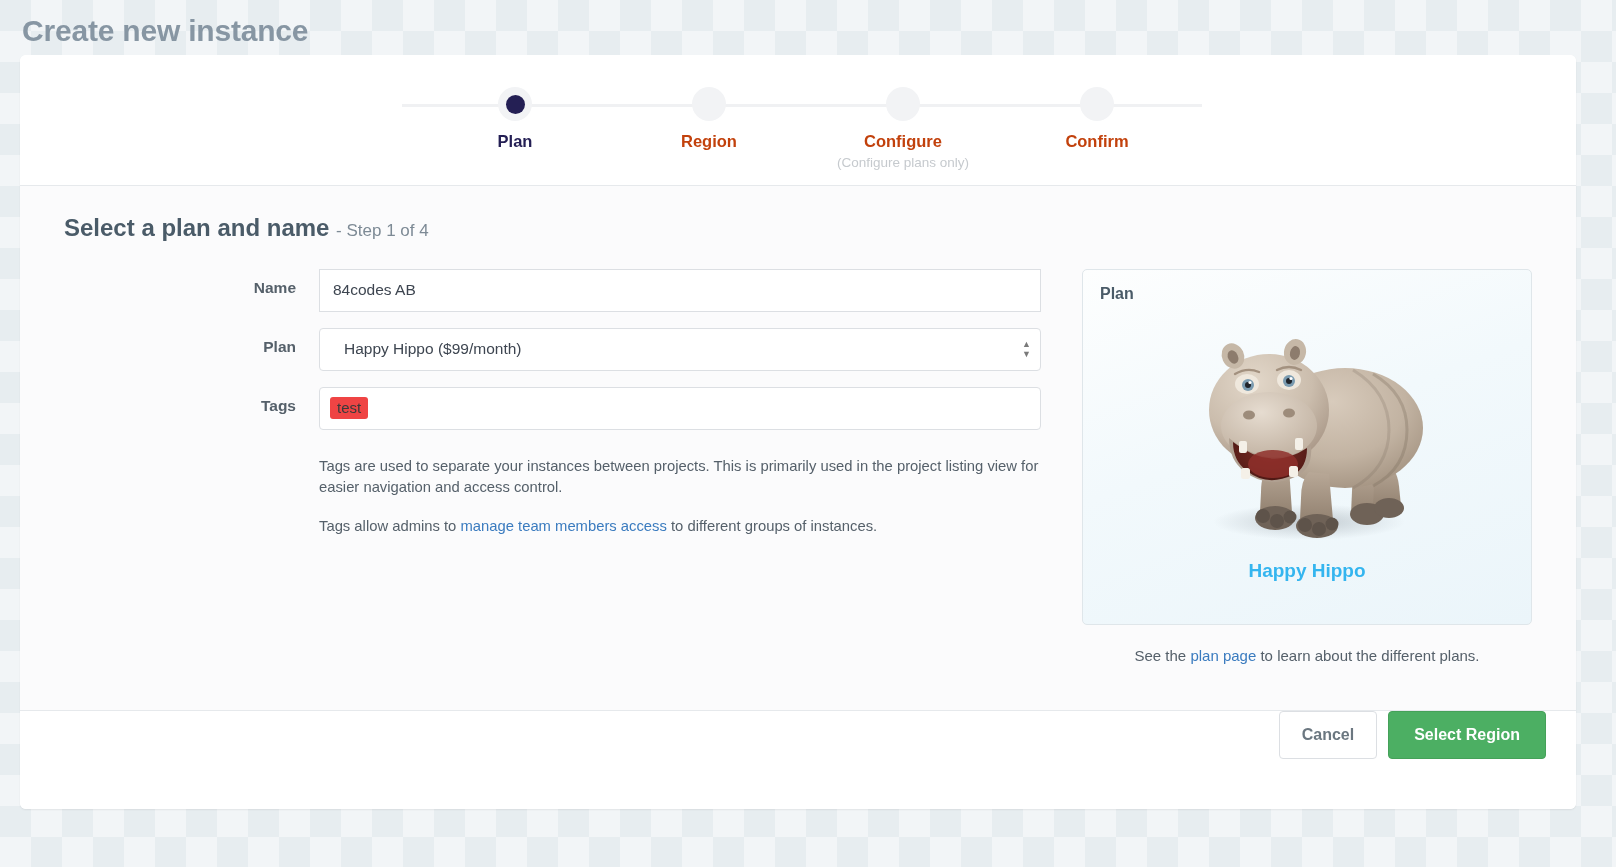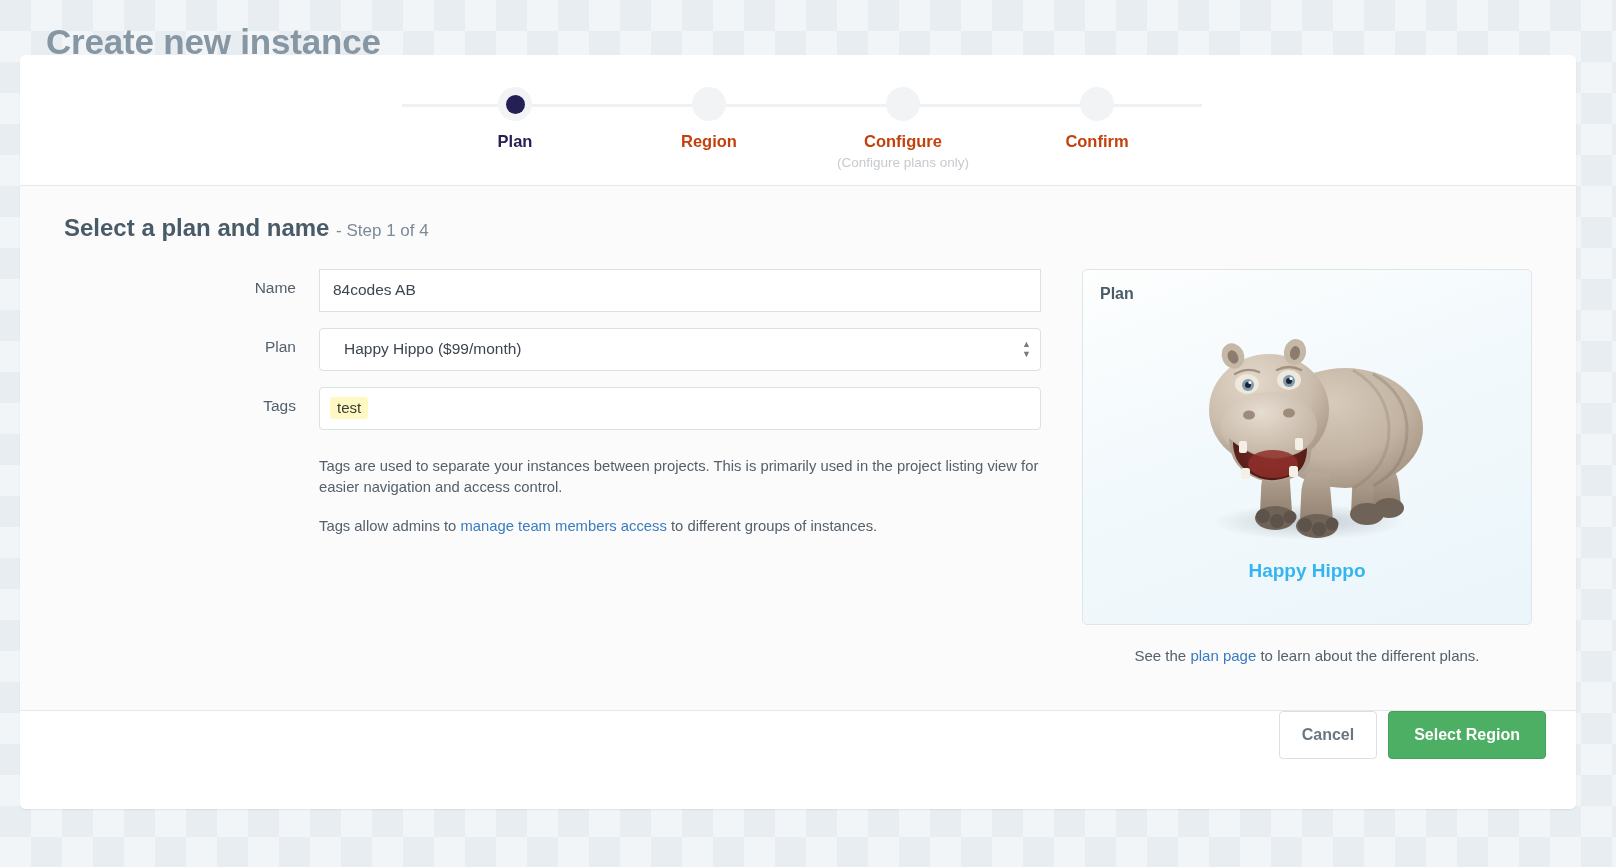--- a/index.html
+++ b/index.html
@@ -13,25 +13,25 @@
     background-color: #e7edf0;
     background-image:
       linear-gradient(45deg, rgba(255,255,255,0.45) 25%, transparent 25%, transparent 75%, rgba(255,255,255,0.45) 75%),
       linear-gradient(45deg, rgba(255,255,255,0.45) 25%, transparent 25%, transparent 75%, rgba(255,255,255,0.45) 75%);
     background-size: 62px 62px;
     background-position: 0 0, 31px 31px;
     -webkit-font-smoothing: antialiased;
   }
 
   .page-title {
-    font-size: 35px;
+    font-size: 30px;
     font-weight: bold;
     color: #8796a3;
-    margin: 8px;
-    padding: 14px 0 0 38px;
+    margin: 0;
+    padding: 14px 0 0 22px;
     letter-spacing: -0.2px;
   }
 
   .card {
     position: absolute;
     left: 20px;
     top: 55px;
     width: 1556px;
     height: 754px;
     background: #ffffff;
@@ -135,21 +135,21 @@
     align-items: flex-start;
     margin-bottom: 16px;
   }
   .form-label {
     width: 255px;
     flex: 0 0 auto;
     text-align: right;
     padding-right: 23px;
     padding-top: 10px;
     font-size: 15.5px;
-    font-weight: normal;
+    font-weight: bold;
     color: #55606a;
   }
   .field {
     flex: 1 1 auto;
     max-width: 722px;
   }
   .text-input {
     width: 100%;
     height: 43px;
     border: 1px solid #dcdfe3;
@@ -194,21 +194,21 @@
     border: 1px solid #dcdfe3;
     border-radius: 4px;
     background: #fff;
     padding: 8px 10px;
     display: flex;
     align-items: center;
     flex-wrap: wrap;
     gap: 5px;
   }
   .tag-chip {
-    background: #fef9c3;
+    background: #ef4444;
     border-radius: 3px;
     padding: 2px 7px 3px 7px;
     font-size: 15px;
     color: #3a3a3a;
     cursor: default;
   }
   .helper {
     margin-left: 255px;
     max-width: 722px;
     padding-top: 10px;

